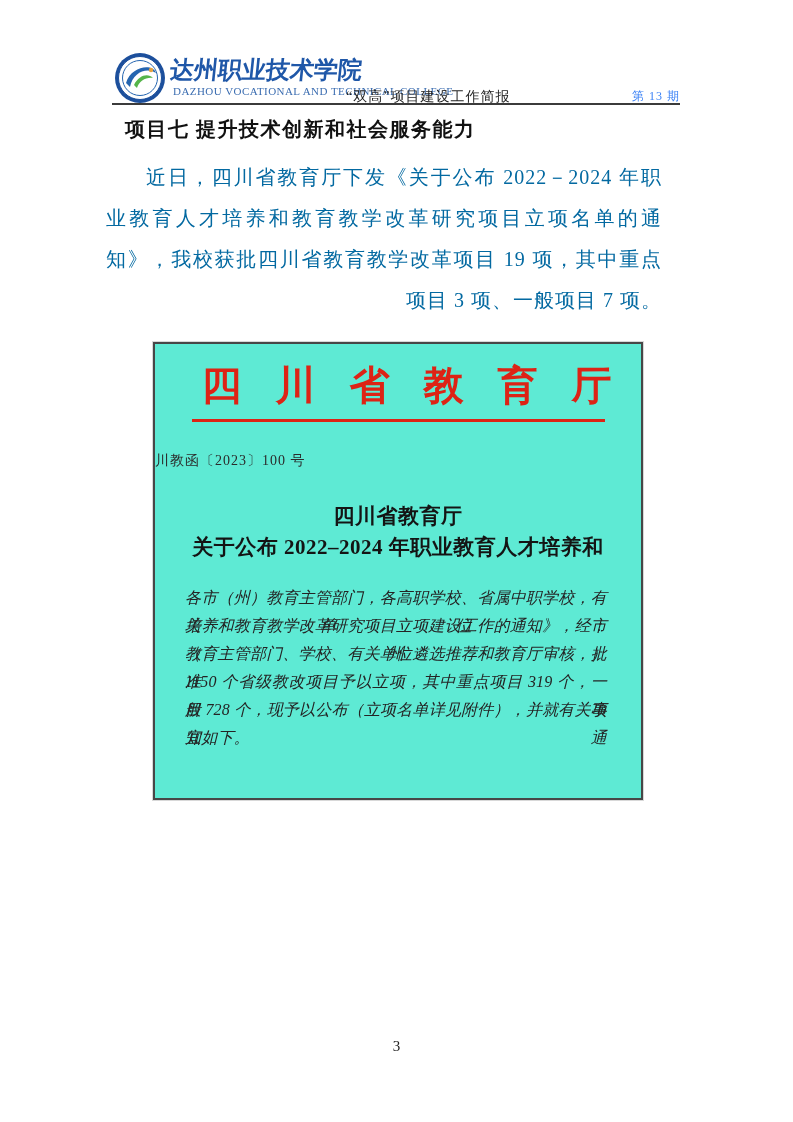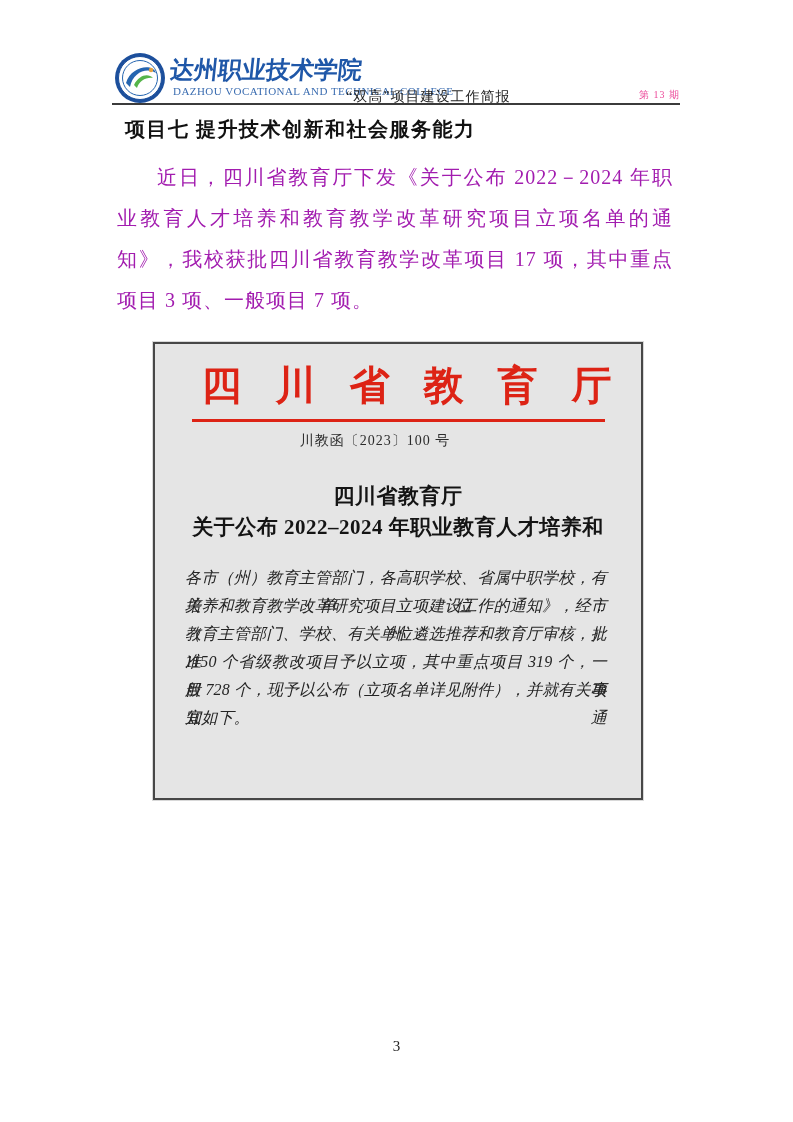--- a/index.html
+++ b/index.html
@@ -34,67 +34,68 @@
     font-size: 11px; color: #3a6cb0; letter-spacing: 0.45px; white-space: nowrap;
     font-family: Liberation Serif, serif;
   }
   .bulletin-title {
     position: absolute; left: 234px; top: 40px;
     font-size: 14px; color: #222; white-space: nowrap;
     letter-spacing: 1px;
   }
   .issue-number {
     position: absolute; right: 0px; top: 40px;
-    font-size: 10px; color: #ec4899; white-space: nowrap; letter-spacing: 1px;
+    font-size: 12px; color: #3b82f6; white-space: nowrap; letter-spacing: 1px;
   }
   .header-rule {
     position: absolute; left: 112px; top: 103px; width: 568px; height: 2px;
     background: #3b3b3b;
   }
 
   
   .section-title {
     position: absolute; left: 125px; top: 116px; width: 560px;
     font-size: 20px; font-weight: bold; color: #111;
     letter-spacing: 1.5px; white-space: nowrap;
   }
   .paragraph {
-    position: absolute; left: 117px; top: 157px; width: 556px;
-    font-size: 20px; color: #a21caf; font-family: Liberation Serif, serif;
+    position: absolute; left: 106px; top: 157px; width: 556px;
+    font-size: 20px; color: #0369a1; font-family: Liberation Serif, serif;
   }
   .paragraph .pline {
     line-height: 41px; height: 41px;
     letter-spacing: 1px;
+    text-align: right;
   }
   .paragraph .pline.fill { text-align: justify; text-align-last: justify; }
   .paragraph .pline.indent { text-indent: 2em; }
 
   
   .notice-scan {
     position: absolute; left: 153px; top: 342px; width: 490px; height: 458px;
-    background: #e5e5e5;
+    background: #5eead4;
     border: 2px solid #474747;
     box-shadow: 0 0 0 1px #d8d8d8;
   }
   .doc-agency {
     margin-top: 17px;
     text-align: center;
     font-size: 40px; line-height: 48px; font-weight: bold;
     color: #dd2315;
     letter-spacing: 34px; margin-right: -34px; text-indent: 17px;
     white-space: nowrap;
     font-family: "DejaVu Serif", "Liberation Serif", serif;
   }
   .doc-redline {
     width: 413px; height: 3px; background: #dd2315;
     margin: 10px auto 0 auto;
   }
   .doc-number {
-    margin-top: 10px; padding-right: 46px;
-    text-align: center; font-size: 14px; color: #2b2b2b; letter-spacing: 1px;
+    margin-top: 30px; padding-right: 46px;
+    text-align: left; font-size: 14px; color: #2b2b2b; letter-spacing: 1px;
   }
   .doc-title {
     margin-top: 31px;
     text-align: center; font-weight: bold; color: #141414;
     font-size: 21px;
   }
   .doc-title .tline { line-height: 31px; letter-spacing: 0.5px; }
   .doc-body {
     margin-top: 21px; padding: 0 34px 0 30px;
     font-size: 16px; color: #242424;
@@ -131,21 +132,21 @@
     <div class="bulletin-title">“双高”项目建设工作简报</div>
     <div class="issue-number">第 13 期</div>
   </div>
   <div class="header-rule"></div>
 
   <div class="section-title">项目七 提升技术创新和社会服务能力</div>
 
   <div class="paragraph">
     <div class="pline fill indent">近日，四川省教育厅下发《关于公布 2022－2024 年职</div>
     <div class="pline fill">业教育人才培养和教育教学改革研究项目立项名单的通</div>
-    <div class="pline fill">知》，我校获批四川省教育教学改革项目 17 项，其中重点</div>
+    <div class="pline fill">知》，我校获批四川省教育教学改革项目 19 项，其中重点</div>
     <div class="pline">项目 3 项、一般项目 7 项。</div>
   </div>
 
   <div class="notice-scan">
     <div class="doc-agency">四川省教育厅</div>
     <div class="doc-redline"></div>
     <div class="doc-number">川教函〔2023〕100 号</div>
     <div class="doc-title">
       <div class="tline">四川省教育厅</div>
       <div class="tline">关于公布 2022–2024 年职业教育人才培养和</div>

